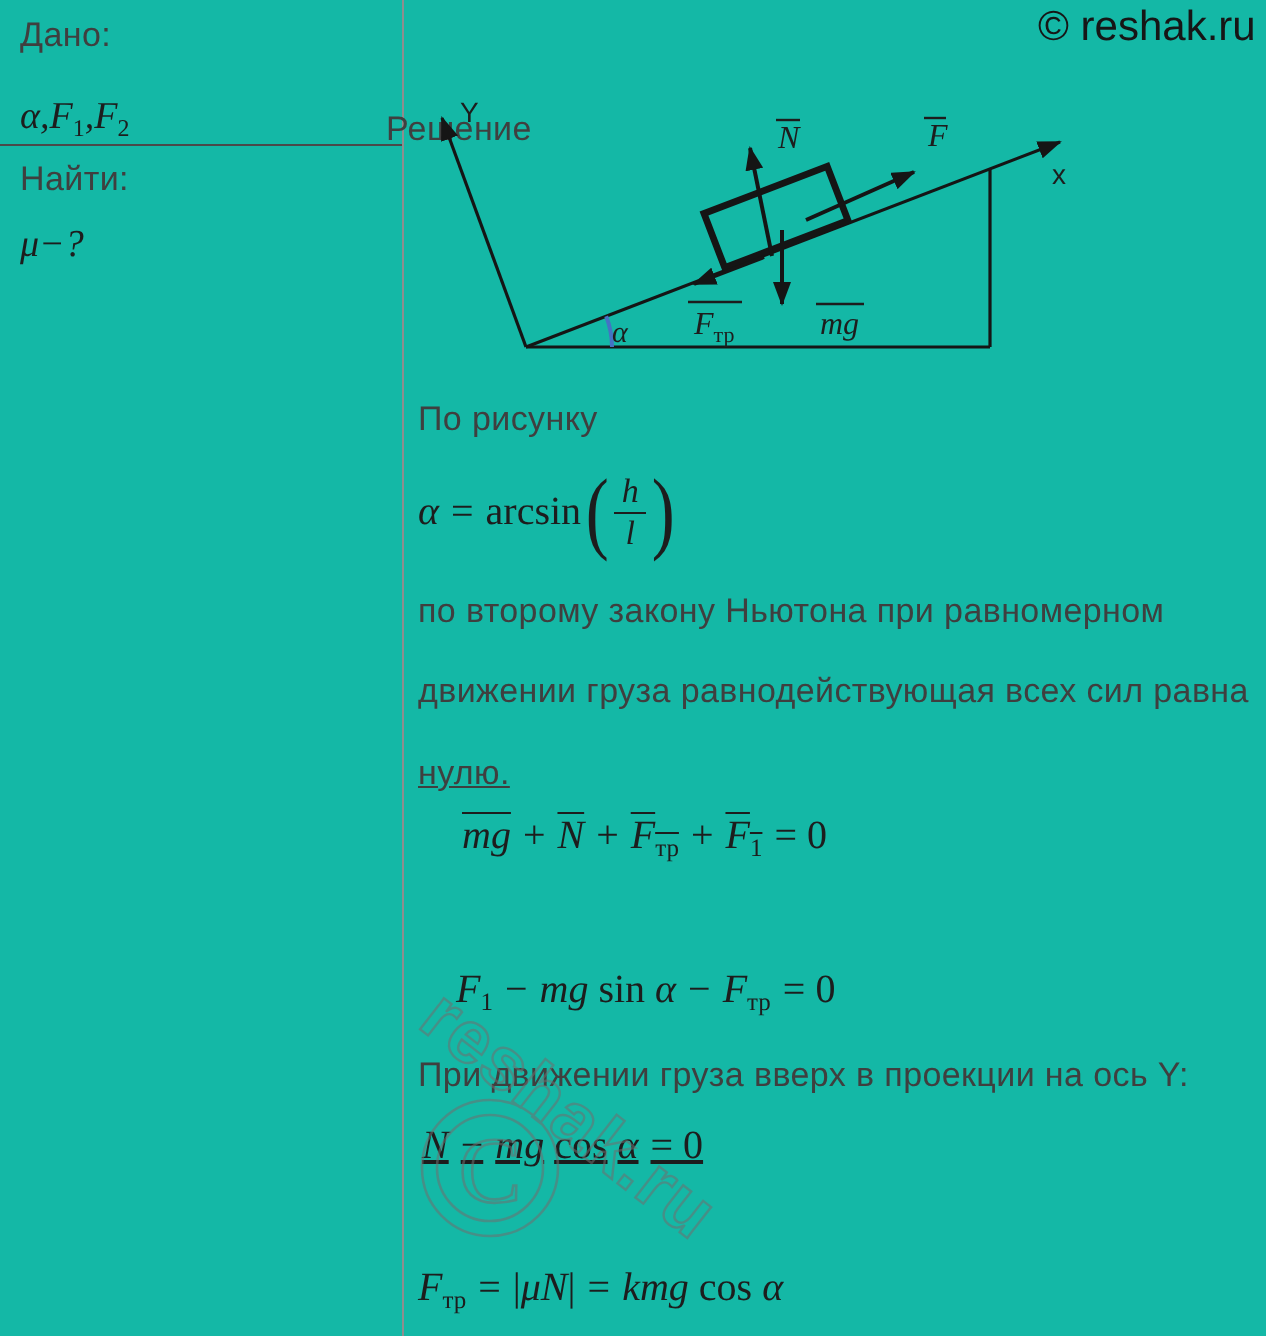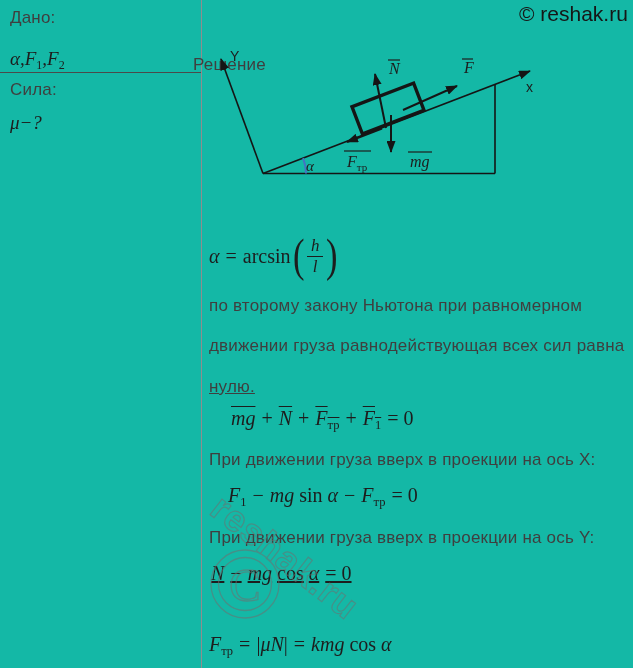--- a/index.html
+++ b/index.html
@@ -33,21 +33,21 @@
   .wm{pointer-events:none;opacity:.55;}
 </style>
 </head>
 <body>
 
 <div class="page">
 
   <div class="abs t" style="left:10px;top:8px;">Дано:</div>
   <div class="abs leftmath" style="left:10px;top:48px;"><span>α,</span><span>F</span><sub>1</sub><span>,</span><span>F</span><sub>2</sub></div>
   <div class="hline"></div>
-  <div class="abs t" style="left:10px;top:80px;">Сила:</div>
+  <div class="abs t" style="left:10px;top:80px;">Найти:</div>
   <div class="abs leftmath" style="left:10px;top:112px;">μ−?</div>
 
   <div class="vline"></div>
 
   <div class="abs t" style="left:193px;top:7px;margin-top:48px;">Решение</div>
   <div class="abs serif-head" style="left:519px;top:2px;">© reshak.ru</div>
 
   <svg class="abs" style="left:200px;top:40px;" width="433" height="150" viewBox="0 0 433 150">
     <defs>
       <marker id="ah" markerUnits="userSpaceOnUse" markerWidth="12" markerHeight="9" refX="11" refY="4.5" orient="auto">
@@ -77,20 +77,21 @@
     <line x1="188" y1="20" x2="200" y2="20" stroke="#1d1d1d" stroke-width="1.2"></line>
     <text x="264" y="33" font-family="Liberation Serif, serif" font-size="16" font-style="italic" fill="#1d1d1d">F</text>
     <line x1="262" y1="19" x2="273" y2="19" stroke="#1d1d1d" stroke-width="1.2"></line>
     <text x="147" y="127" font-family="Liberation Serif, serif" font-size="16" fill="#1d1d1d"><tspan font-style="italic">F</tspan><tspan font-size="11" dy="4">тр</tspan></text>
     <line x1="144" y1="111" x2="171" y2="111" stroke="#1d1d1d" stroke-width="1.2"></line>
     <text x="210" y="127" font-family="Liberation Serif, serif" font-size="16" font-style="italic" fill="#1d1d1d">mg</text>
     <line x1="208" y1="112" x2="232" y2="112" stroke="#1d1d1d" stroke-width="1.2"></line>
     <text x="106" y="131" font-family="Liberation Serif, serif" font-size="15" font-style="italic" fill="#1d1d1d">α</text>
   </svg>
 
+  <div class="abs t" style="left:209px;top:200px;">По рисунку</div>
 
   <div class="abs f alpha-formula" style="left:209px;top:231px;">
     <span class="it">α</span>
       <span class="op">=</span>
       <span class="rm">arcsin</span>
       <span class="bigparen">(</span>
       <span class="frac">
         <span class="num">h</span>
         <span class="den">l</span>
       </span>
@@ -98,21 +99,20 @@
   </div>
 
   <div class="abs t" style="left:209px;top:336px;">движении груза равнодействующая всех сил равна</div>
   <div class="abs t" style="left:209px;top:296px;">по второму закону Ньютона при равномерном</div>
   <div class="abs t" style="left:209px;top:377px;text-decoration:underline;">нулю.</div>
 
   <div class="abs f" style="left:207px;top:407px;margin-left:24px;">
     <span class="ov it">mg</span><span class="op">+</span><span class="ov it">N</span><span class="op">+</span><span class="ov"><span class="it">F</span><sub>тр</sub></span><span class="op">+</span><span class="ov"><span class="it">F</span><sub>1</sub></span><span class="eq">= 0</span>
   </div>
 
-  <div class="abs t" style="left:209px;top:450px;">При движении груза вверх в проекции на ось X:</div>
 
   <div class="abs f" style="left:228px;top:484px;">
     <span class="it">F</span><sub>1</sub><span class="op">−</span><span class="it">mg</span><span class="fn">sin</span><span class="it">α</span><span class="op">−</span><span class="it">F</span><sub>тр</sub><span class="eq">= 0</span>
   </div>
 
   <div class="abs t" style="left:209px;top:528px;">При движении груза вверх в проекции на ось Y:</div>
 
   <div class="abs f" style="left:211px;top:562px;text-decoration:underline;">
     <span class="it">N</span><span class="op">−</span><span class="it">mg</span><span class="fn">cos</span><span class="it">α</span><span class="eq">= 0</span>
   </div>

